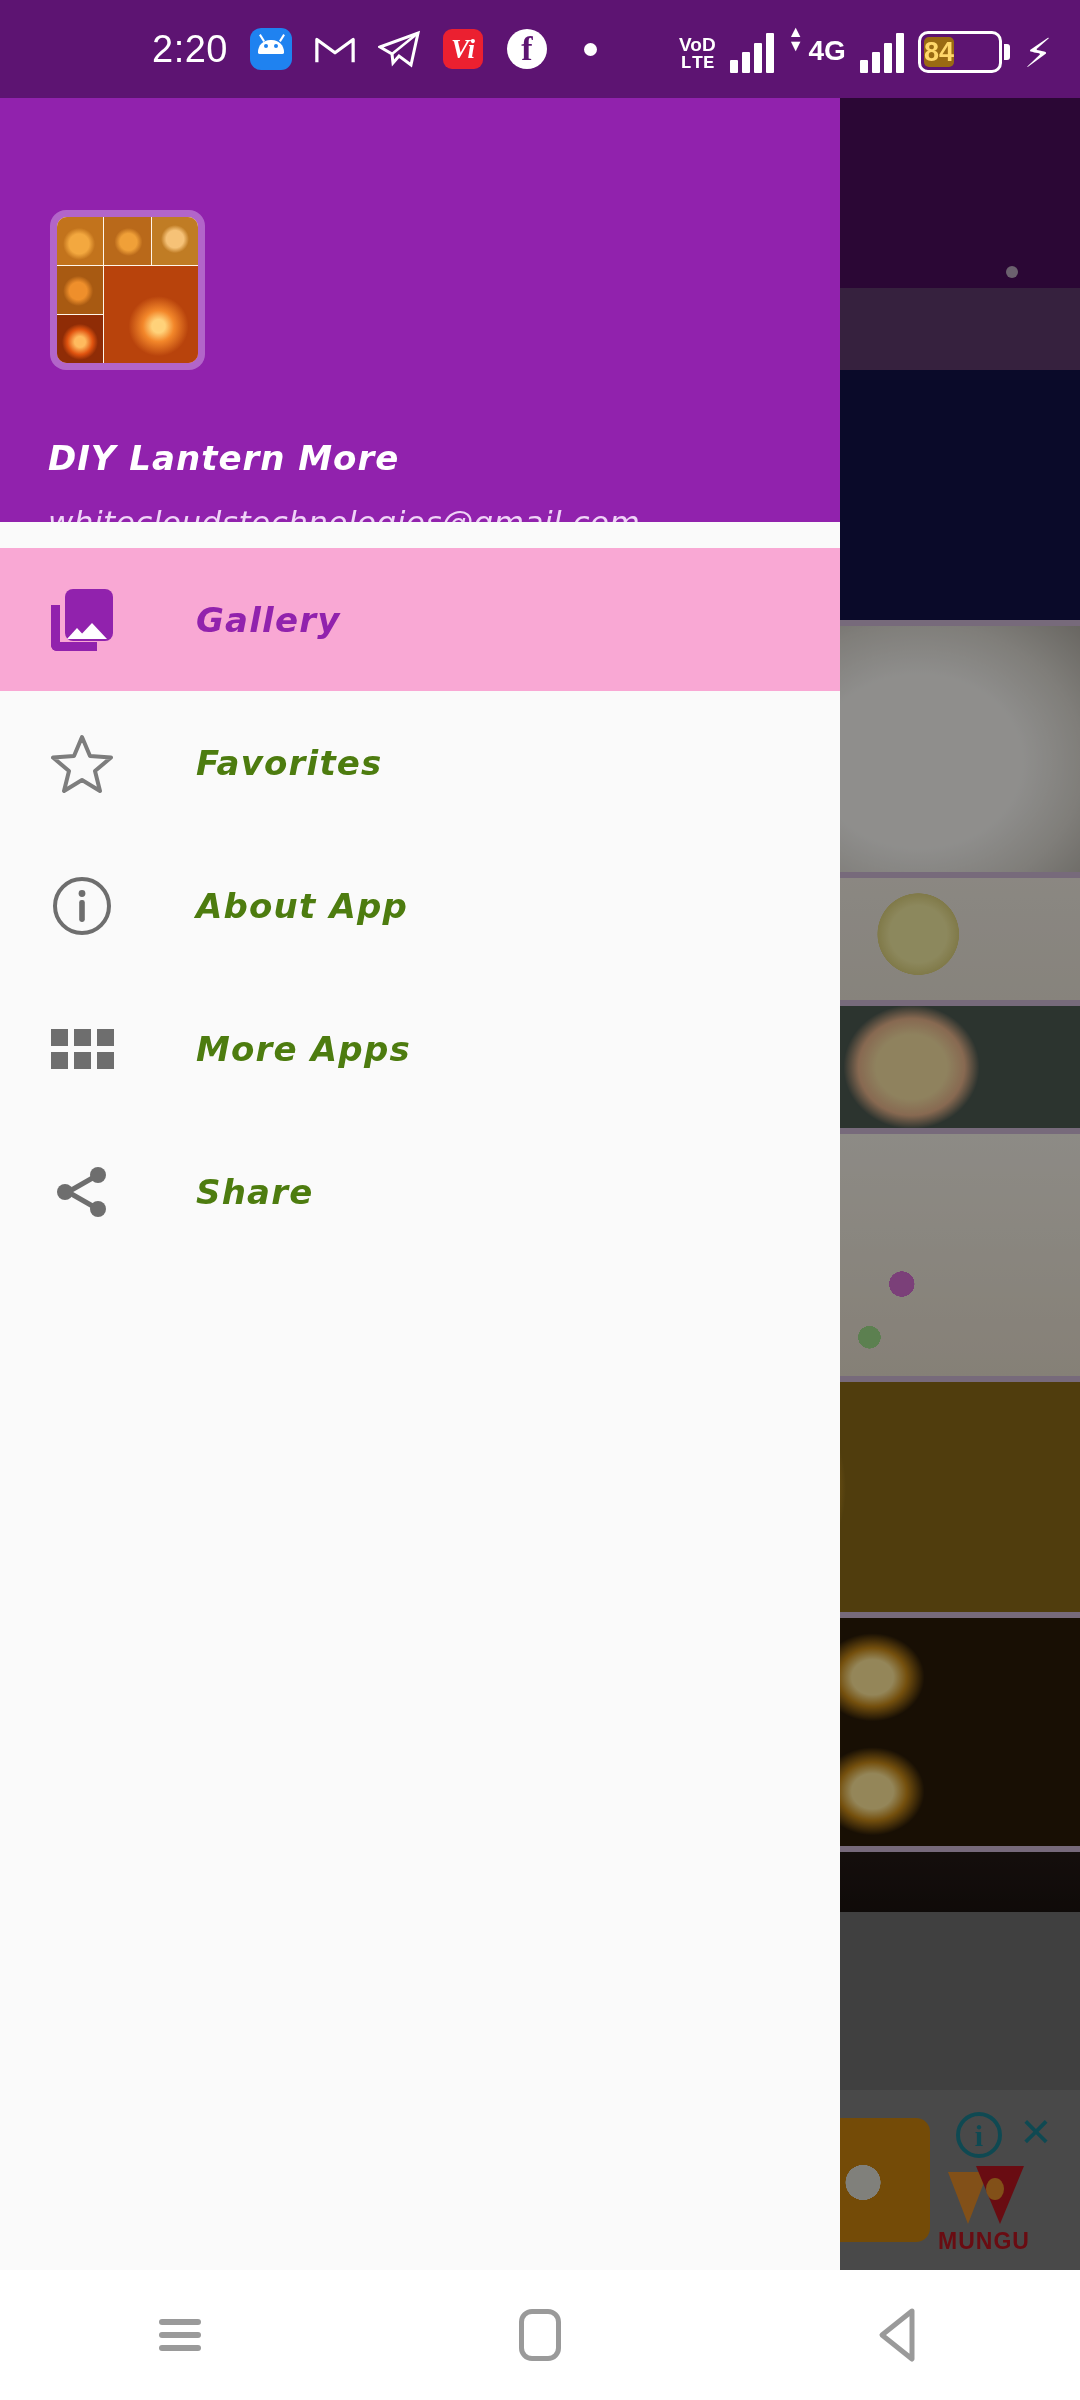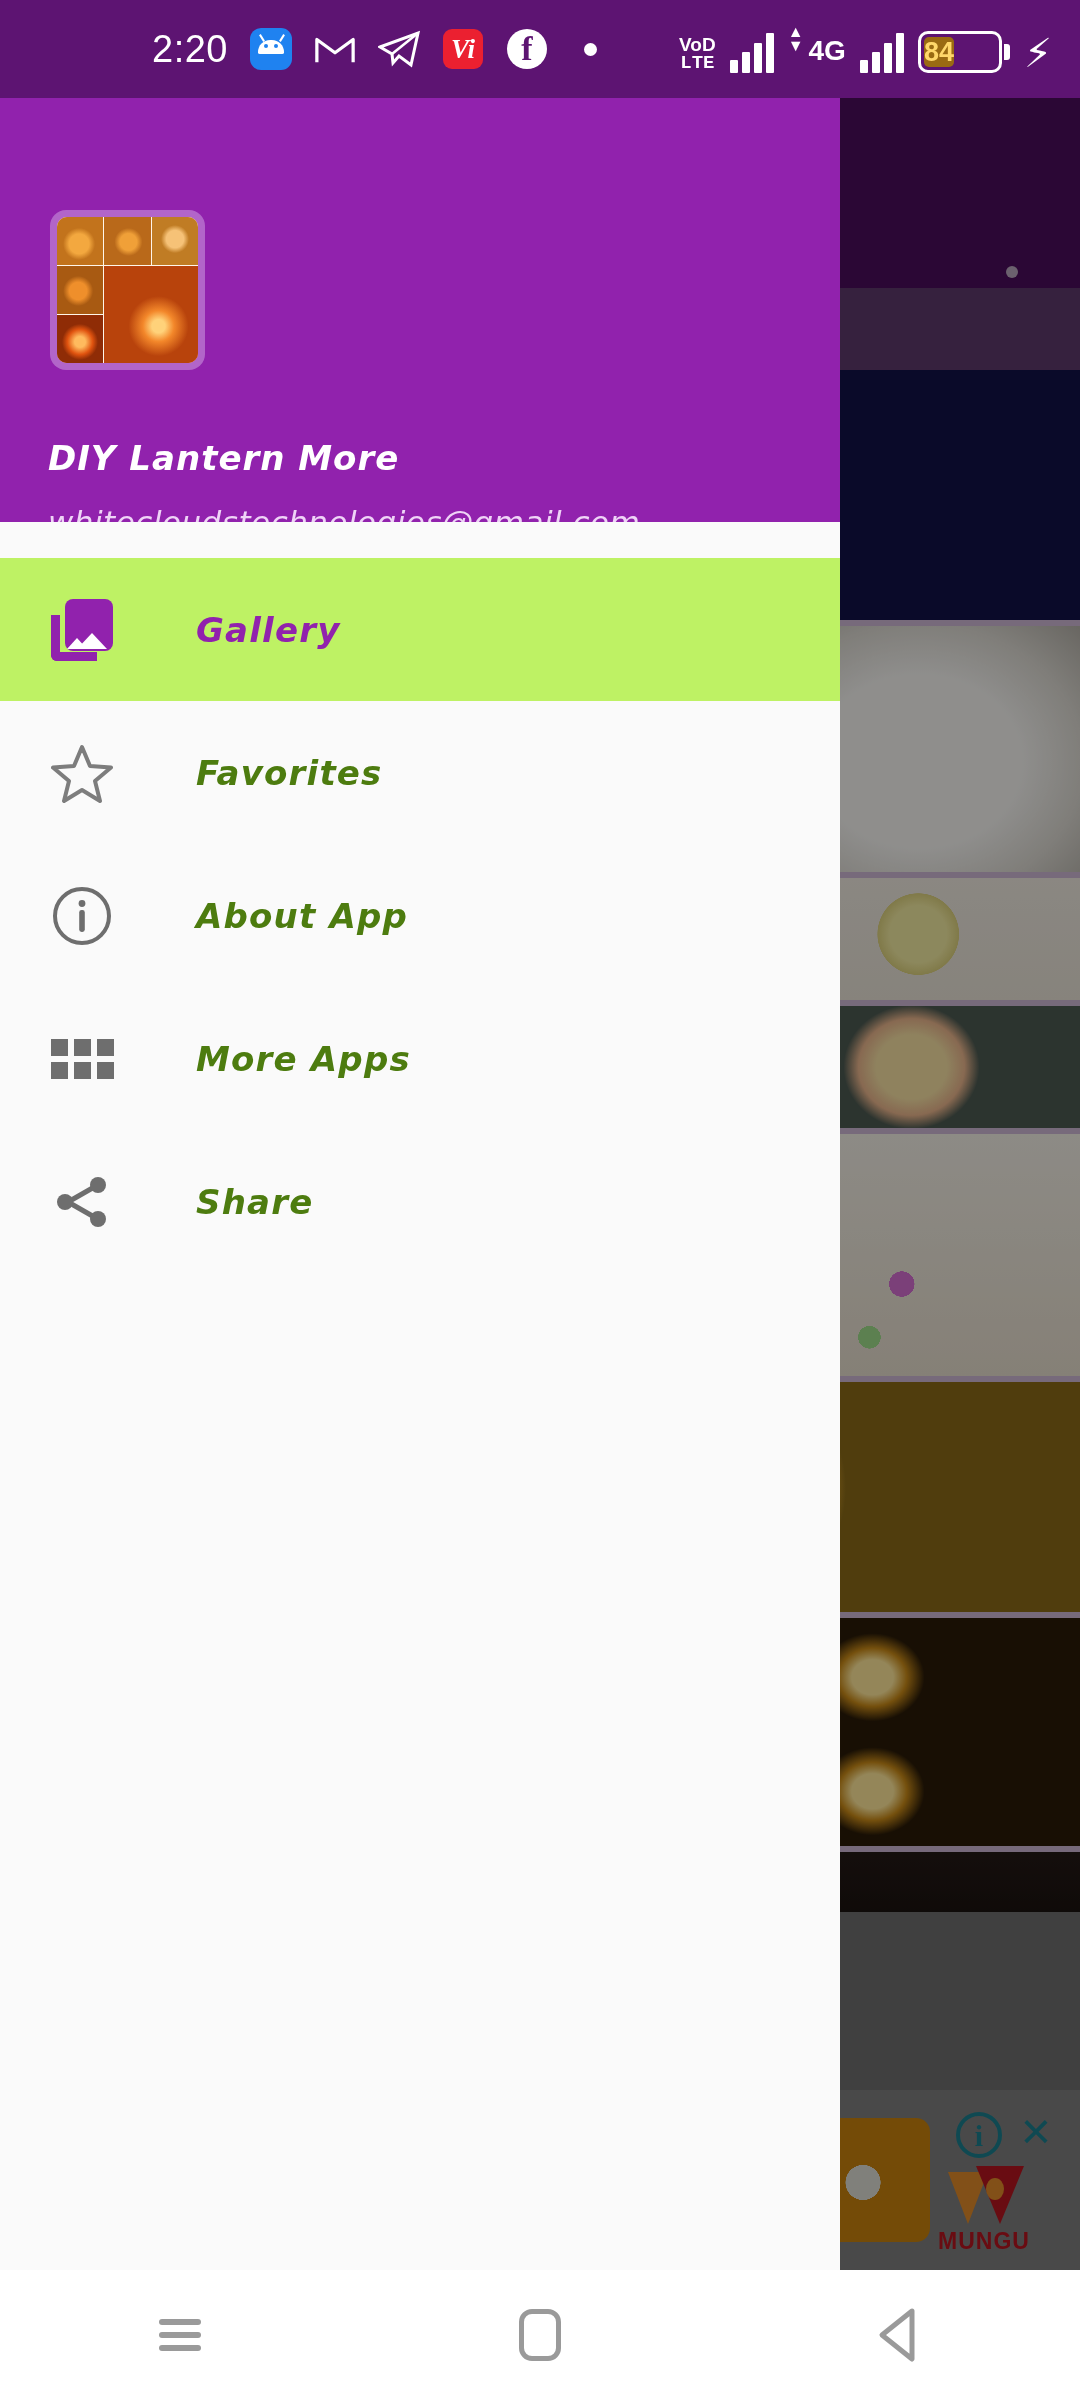--- a/index.html
+++ b/index.html
@@ -149,21 +149,21 @@
   #dh-title{ position:absolute; left:48px; top:382px; transform:translateY(-100%);
              color:#fff; font:700 34px/44px "DejaVu Sans", sans-serif; letter-spacing:1px; }
   #dh-mail{ position:absolute; left:48px; top:444px; transform:translateY(-100%);
             color:#efd4f7; font:400 31px/40px "DejaVu Sans", sans-serif; letter-spacing:.5px; }
   #dh-title,#dh-mail{ font-style:italic; }
 
   #dgap{ position:absolute; left:0; top:424px; width:840px; height:26px; background:#fafafa; }
 
   #menu{ position:absolute; left:0; top:450px; width:840px; }
   .mi{ position:relative; height:143px; display:flex; align-items:center; }
-  .mi.active{ background:#bef264;margin-top:10px; }
+  .mi.active{ background:#f9a8d4; }
   .mi .ico{ width:96px; margin-left:34px; display:flex; align-items:center; justify-content:center; }
   .mi .lbl{ margin-left:66px; color:#4d7c0f; font:700 34px/40px "DejaVu Sans", sans-serif; font-style:italic; letter-spacing:1.2px; }
   .mi.active .lbl{ color:#9122ad; }
 
   
   .ic-gallery{ position:relative; width:62px; height:62px; }
   .ic-gallery .back{ position:absolute; left:0; bottom:0; width:46px; height:46px;
                      border-left:9px solid #9122ad; border-bottom:9px solid #9122ad; border-radius:0 0 0 6px; }
   .ic-gallery .front{ position:absolute; right:0; top:0; width:48px; height:52px; border-radius:8px; background:#9122ad; }
   .ic-gallery .mt{ position:absolute; right:6px; bottom:12px; width:0; height:0;

